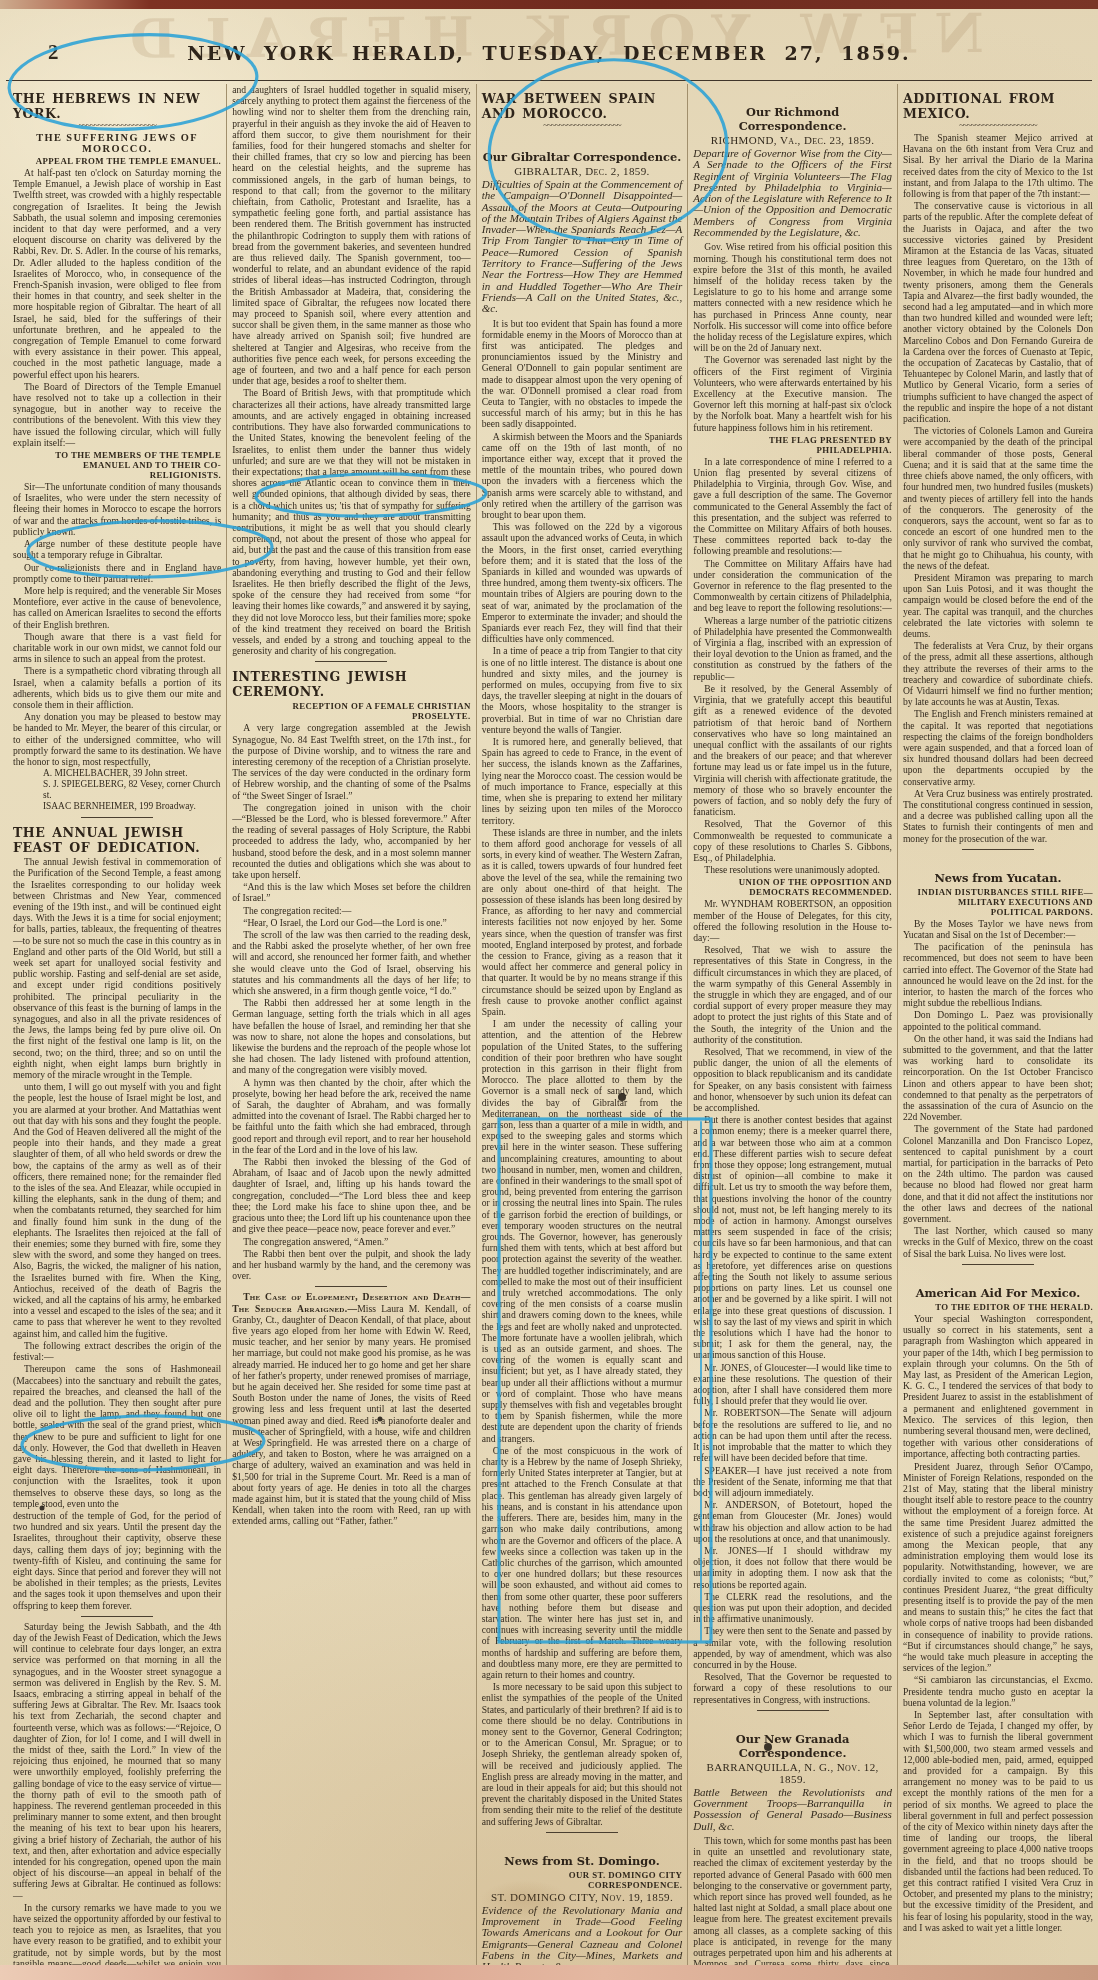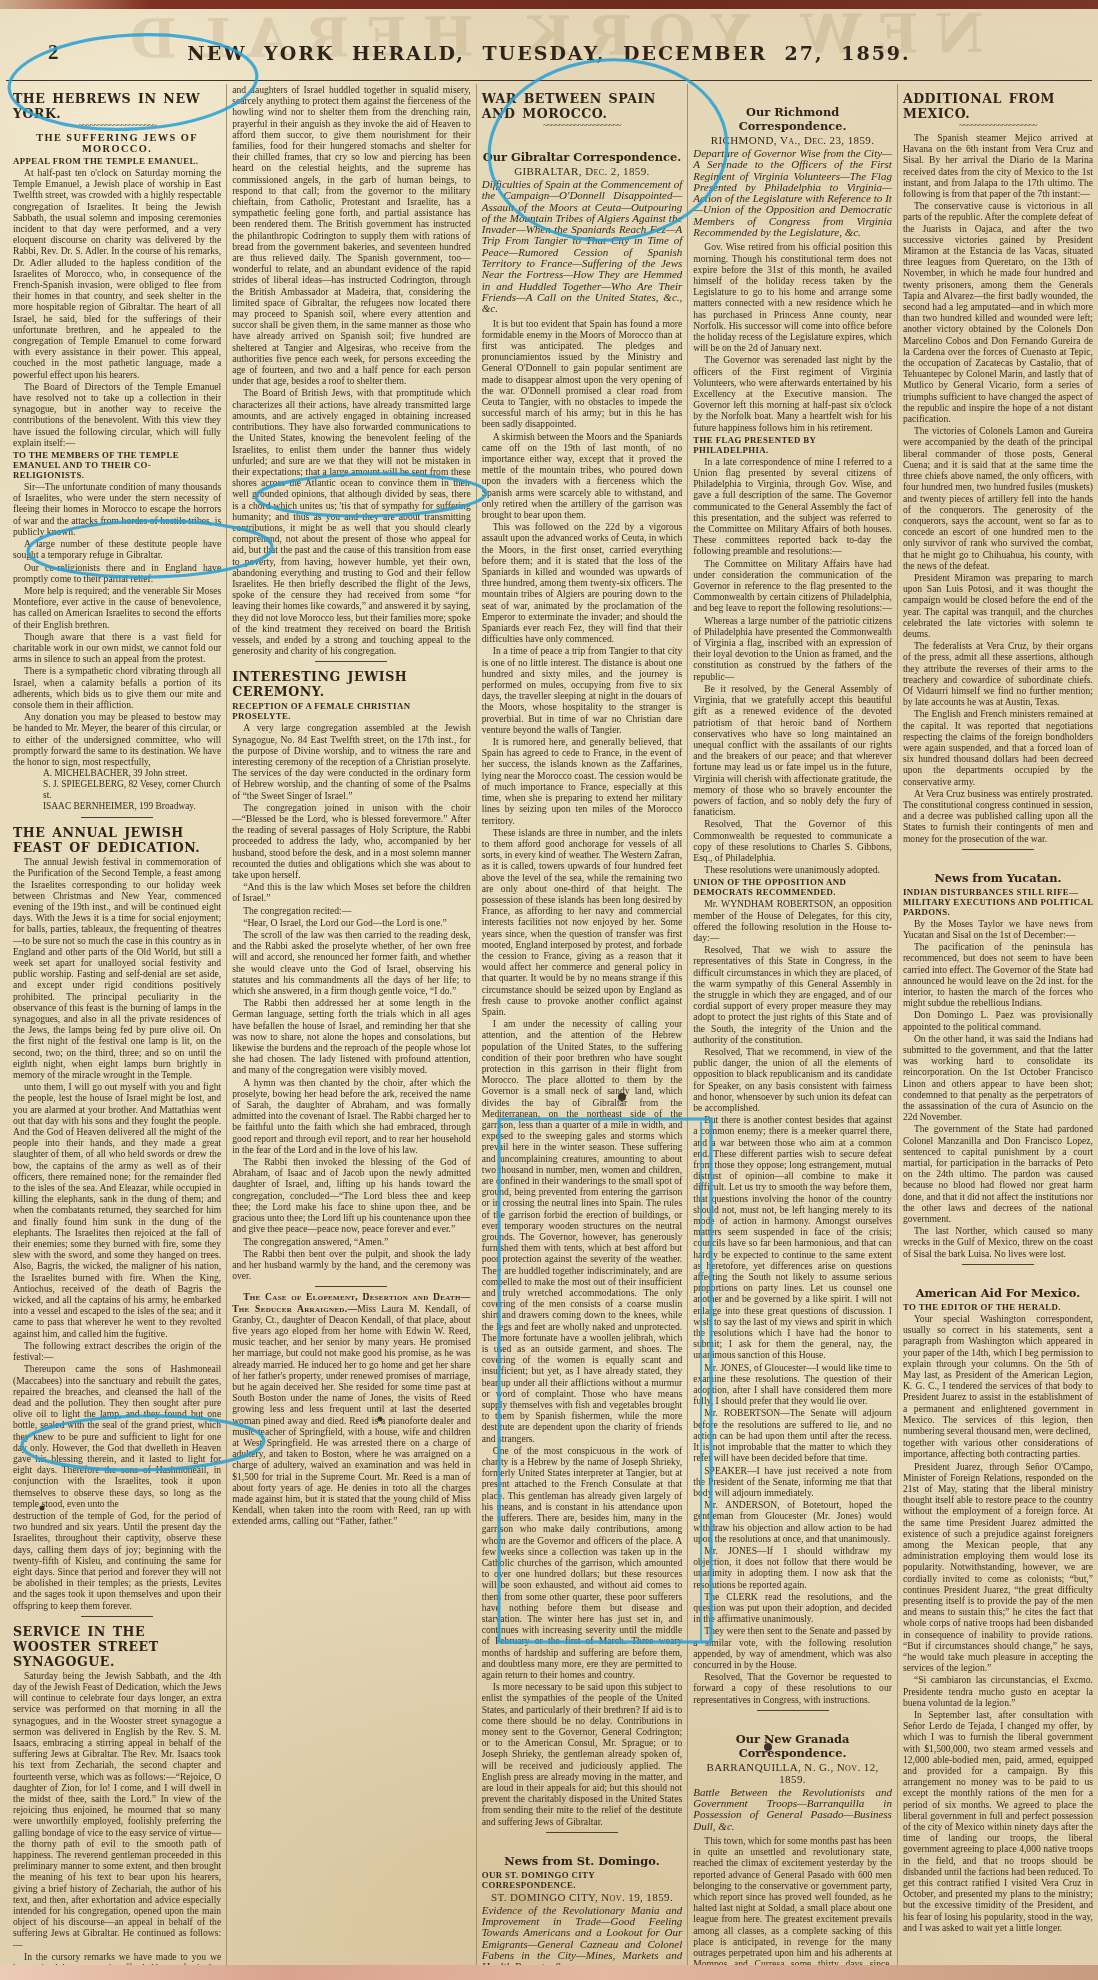--- a/index.html
+++ b/index.html
@@ -29,21 +29,21 @@
   .col0{width:230px;} .col1{width:262px;} .col2{width:222px;} .col3{width:220px;}
   .col4{width:210px;border-right:none;}
   .para{font-size:9.6px;line-height:11.2px;text-align:justify;text-indent:11px;margin:0 0 1px;color:#332a1e;}
   .para.noindent{text-indent:0;}
   .lead{font-variant:small-caps;font-weight:bold;letter-spacing:.3px;}
   .headline{font-size:12.6px;font-weight:bold;text-align:left;letter-spacing:.5px;word-spacing:2px;
     margin:7px 0 1px;font-family:"DejaVu Serif",serif;color:#2e241a;}
   .headline2{font-size:11.4px;font-weight:bold;text-align:center;margin:21px 0 1px;
     font-family:"DejaVu Serif",serif;color:#2e241a;}
   .subhead{font-size:10.4px;font-weight:bold;text-align:center;letter-spacing:1.4px;margin:3px 0 1px;}
-  .smallcaps{font-size:8.8px;font-weight:bold;text-align:left;letter-spacing:.4px;margin:2px 0 1px;
+  .smallcaps{font-size:8.8px;font-weight:bold;text-align:right;letter-spacing:.4px;margin:2px 0 1px;
     font-variant:small-caps;}
   .dateline{font-size:11px;text-align:center;font-variant:small-caps;letter-spacing:.4px;margin:1px 0;}
   .summary{font-size:11px;font-style:italic;text-align:justify;line-height:11.3px;margin:2px 0 3px;}
   .sig{font-size:9.4px;padding-left:30px;line-height:11px;}
   .rule{width:72px;border-top:1.2px solid #4a3f30;margin:5px auto 4px;}
   .squiggle{text-align:center;font-size:9px;letter-spacing:-1px;line-height:7px;margin:0 0 3px;color:#3a3024;}
   .overlay{position:absolute;top:0;left:0;pointer-events:none;}
   .stain{position:absolute;border-radius:50%;pointer-events:none;}
 </style>
 </head>
@@ -75,21 +75,20 @@
         <div class="sig">S. J. SPIEGELBERG, 82 Vesey, corner Church st.</div>
         <div class="sig">ISAAC BERNHEIMER, 199 Broadway.</div>
         <div class="rule"></div>
         <div class="headline">THE ANNUAL JEWISH FEAST OF DEDICATION.</div>
         <p class="para">The annual Jewish festival in commemoration of the Purification of the Second Temple, a feast among the Israelites corresponding to our holiday week between Christmas and New Year, commenced evening of the 19th inst., and will be continued eight days. With the Jews it is a time for social enjoyment; for balls, parties, tableaux, the frequenting of theatres—to be sure not so much the case in this country as in England and other parts of the Old World, but still a week set apart for unalloyed social festivity and public worship. Fasting and self-denial are set aside, and except under rigid conditions positively prohibited. The principal peculiarity in the observance of this feast is the burning of lamps in the synagogues, and also in all the private residences of the Jews, the lamps being fed by pure olive oil. On the first night of the festival one lamp is lit, on the second, two; on the third, three; and so on until the eighth night, when eight lamps burn brightly in memory of the miracle wrought in the Temple.</p>
         <p class="para">unto them, I will go out myself with you and fight the people, lest the house of Israel might be lost, and you are alarmed at your brother. And Mattathias went out that day with his sons and they fought the people. And the God of Heaven delivered all the might of the people into their hands, and they made a great slaughter of them, of all who held swords or drew the bow, the captains of the army as well as of their officers, there remained none; for the remainder fled to the isles of the sea. And Eleazar, while occupied in killing the elephants, sank in the dung of them; and when the combatants returned, they searched for him and finally found him sunk in the dung of the elephants. The Israelites then rejoiced at the fall of their enemies; some they burned with fire, some they slew with the sword, and some they hanged on trees. Also, Bagris, the wicked, the maligner of his nation, the Israelites burned with fire. When the King, Antiochus, received of the death of Bagris the wicked, and all the captains of his army, he embarked into a vessel and escaped to the isles of the sea; and it came to pass that wherever he went to they revolted against him, and called him the fugitive.</p>
         <p class="para">The following extract describes the origin of the festival:—</p>
         <p class="para">Thereupon came the sons of Hashmoneail (Maccabees) into the sanctuary and rebuilt the gates, repaired the breaches, and cleansed the hall of the dead and the pollution. They then sought after pure olive oil to light the lamp, and they found but one bottle, sealed with the seal of the grand priest, which they knew to be pure and sufficient to light for one day only. However, the God that dwelleth in Heaven gave his blessing therein, and it lasted to light for eight days. Therefore the sons of Hashmoneail, in conjunction with the Israelites, took it upon themselves to observe these days, so long as the temple stood, even unto the</p>
         <p class="para noindent">destruction of the temple of God, for the period of two hundred and six years. Until the present day the Israelites, throughout their captivity, observe these days, calling them days of joy; beginning with the twenty-fifth of Kisleu, and continuing the same for eight days. Since that period and forever they will not be abolished in their temples; as the priests, Levites and the sages took it upon themselves and upon their offspring to keep them forever.</p>
         <div class="rule"></div>
-        <div class="headline">SERVICE IN THE WOOSTER STREET SYNAGOGUE.</div>
         <p class="para">Saturday being the Jewish Sabbath, and the 4th day of the Jewish Feast of Dedication, which the Jews will continue to celebrate four days longer, an extra service was performed on that morning in all the synagogues, and in the Wooster street synagogue a sermon was delivered in English by the Rev. S. M. Isaacs, embracing a stirring appeal in behalf of the suffering Jews at Gibraltar. The Rev. Mr. Isaacs took his text from Zechariah, the second chapter and fourteenth verse, which was as follows:—“Rejoice, O daughter of Zion, for lo! I come, and I will dwell in the midst of thee, saith the Lord.” In view of the rejoicing thus enjoined, he mourned that so many were unworthily employed, foolishly preferring the galling bondage of vice to the easy service of virtue—the thorny path of evil to the smooth path of happiness. The reverend gentleman proceeded in this preliminary manner to some extent, and then brought the meaning of his text to bear upon his hearers, giving a brief history of Zechariah, the author of his text, and then, after exhortation and advice especially intended for his congregation, opened upon the main object of his discourse—an appeal in behalf of the suffering Jews at Gibraltar. He continued as follows:—</p>
         <p class="para">In the cursory remarks we have made to you we have seized the opportunity afforded by our festival to teach you to rejoice as men, as Israelites, that you have every reason to be gratified, and to exhibit your gratitude, not by simple words, but by the most tangible means—good deeds—whilst we enjoin you to be joyful, fully convinced that you have the means within yourselves; let us exhort you to do the utmost in your power to heal the hearts of those seared by sorrow; and in thus admonishing you, we are assured that our task will be easy, however we may have erred; for there is one essential principle of your creed to which you have adhered with a consistency indescribable, and that is compassion; and this, so firmly interwoven in the Jewish heart, as firm and solid as the rock of Gibraltar, you must extend to that rock, where we will now lead you mentally, not to contemplate the fortress studded with cannon, nor to look at it bristling with bayonets, but to come with us to the North Camp, and there note three thousand sons</p>
       </div>
       <div class="col col1">
         <p class="para noindent">and daughters of Israel huddled together in squalid misery, scarcely anything to protect them against the fierceness of the howling wind nor to shelter them from the drenching rain, prayerful in their anguish as they invoke the aid of Heaven to afford them succor, to give them nourishment for their families, food for their hungered stomachs and shelter for their chilled frames, that cry so low and piercing has been heard on the celestial heights, and the supreme has commissioned angels, in the garb of human beings, to respond to that call; from the governor to the military chieftain, from Catholic, Protestant and Israelite, has a sympathetic feeling gone forth, and partial assistance has been rendered them. The British government has instructed the philanthropic Codrington to supply them with rations of bread from the government bakeries, and seventeen hundred are thus relieved daily. The Spanish government, too—wonderful to relate, and an abundant evidence of the rapid strides of liberal ideas—has instructed Codrington, through the British Ambassador at Madeira, that, considering the limited space of Gibraltar, the refugees now located there may proceed to Spanish soil, where every attention and succor shall be given them, in the same manner as those who have already arrived on Spanish soil; five hundred are sheltered at Tangier and Algesiras, who receive from the authorities five pence each week, for persons exceeding the age of fourteen, and two and a half pence for each person under that age, besides a roof to shelter them.</p>
         <p class="para">The Board of British Jews, with that promptitude which characterizes all their actions, have already transmitted large amounts, and are actively engaged in obtaining increased contributions. They have also forwarded communications to the United States, knowing the benevolent feeling of the Israelites, to enlist them under the banner thus widely unfurled; and sure are we that they will not be mistaken in their expectations; that a large amount will be sent from these shores across the Atlantic ocean to convince them in their well grounded opinions, that although divided by seas, there is a chord which unites us; 'tis that of sympathy for suffering humanity; and thus as you and they are about transmitting contributions, it might be as well that you should clearly comprehend, not about the present of those who appeal for aid, but that the past and the cause of this transition from ease to poverty, from having, however humble, yet their own, abandoning everything and trusting to God and their fellow Israelites. He then briefly described the flight of the Jews, spoke of the censure they had received from some “for leaving their homes like cowards,” and answered it by saying, they did not love Morocco less, but their families more; spoke of the kind treatment they received on board the British vessels, and ended by a strong and touching appeal to the generosity and charity of his congregation.</p>
         <div class="rule"></div>
         <div class="headline">INTERESTING JEWISH CEREMONY.</div>
         <div class="smallcaps">RECEPTION OF A FEMALE CHRISTIAN PROSELYTE.</div>
         <p class="para">A very large congregation assembled at the Jewish Synagogue, No. 84 East Twelfth street, on the 17th inst., for the purpose of Divine worship, and to witness the rare and interesting ceremony of the reception of a Christian proselyte. The services of the day were conducted in the ordinary form of Hebrew worship, and the chanting of some of the Psalms of “the Sweet Singer of Israel.”</p>

